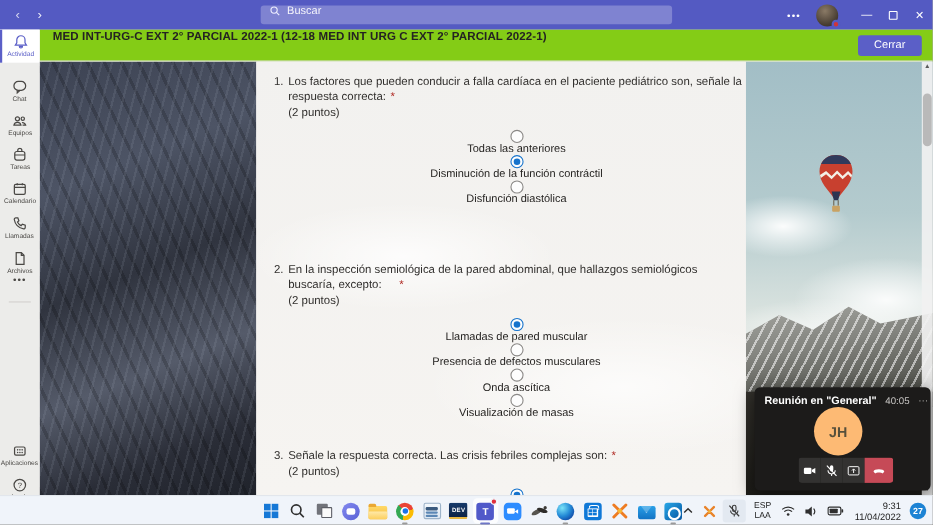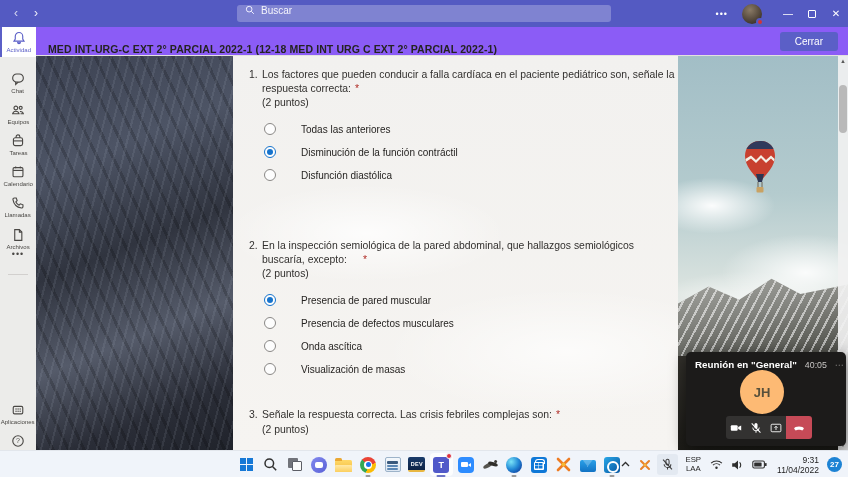--- a/index.html
+++ b/index.html
@@ -16,21 +16,21 @@
   .navchev.fwd{left:34px;color:rgba(255,255,255,.9);}
   .searchbox{position:absolute;left:237px;top:5px;width:374px;height:17px;background:rgba(255,255,255,.25);border-radius:3px;display:flex;align-items:flex-start;gap:6px;padding:0 8px;color:#f4f4fb;font-size:10px;}
   .tb-right{position:absolute;right:0;top:0;height:27px;display:flex;align-items:center;}
   .tb-dots{color:#fff;font-size:9px;letter-spacing:1px;margin-right:14px;}
   .tb-avatar{position:relative;width:20px;height:20px;border-radius:50%;background:radial-gradient(circle at 40% 30%,#8a7a66,#4a3f34 65%,#2c251f);margin-right:14px;}
   .tb-avatar .dot{position:absolute;right:-2px;bottom:-2px;width:8px;height:8px;border-radius:50%;background:#d13438;border:2px solid var(--titlebar);}
   .wc{width:24px;height:27px;display:flex;align-items:center;justify-content:center;color:#fff;font-size:10px;}
   .maxsq{width:8px;height:8px;border:1px solid #fff;border-radius:1px;display:block;}
 
   
-  .appheader{position:absolute;left:36px;top:27px;width:812px;height:29px;background:#8b5cf6;border-bottom:1px solid #e3e1df;display:flex;align-items:flex-end;}
+  .appheader{position:absolute;left:36px;top:27px;width:812px;height:29px;background:#84cc16;border-bottom:1px solid #e3e1df;display:flex;align-items:flex-start;}
   .page-title{margin-left:12px;font-size:10.5px;font-weight:700;color:#242322;letter-spacing:.1px;}
   .cerrar{position:absolute;right:10px;top:5px;height:19px;padding:0 15px;background:var(--accent);color:#fff;border:none;border-radius:3px;font-size:10px;font-family:"Liberation Sans",sans-serif;cursor:pointer;}
 
   
   .rail{position:absolute;left:0;top:27px;width:36px;height:423px;background:#ececea;}
   .ritem{position:absolute;left:0;width:36px;height:31px;display:flex;flex-direction:column;align-items:center;justify-content:center;gap:1px;color:#4a4845;cursor:pointer;}
   .ritem .rlabel{font-size:6.3px;transform:scale(.96);white-space:nowrap;}
   .ritem svg{width:14px;height:14px;stroke:currentColor;fill:none;stroke-width:1.2;}
   .ritem.active{background:#fff;color:var(--accent);height:30px;border-left:2px solid var(--accent);}
   .rdots{position:absolute;left:0;top:222px;width:36px;text-align:center;color:#4a4845;font-size:9px;letter-spacing:1px;cursor:pointer;}
@@ -63,21 +63,21 @@
       radial-gradient(ellipse 200px 70px at 30% 45%, rgba(255,255,255,.8) 0%, rgba(255,255,255,0) 70%),
       radial-gradient(ellipse 260px 90px at 75% 75%, rgba(255,255,255,.7) 0%, rgba(255,255,255,0) 70%),
       linear-gradient(180deg,#f2f1ef,#f6f4f1);}
   .q{position:absolute;left:16px;width:426px;}
   .qtitle{position:relative;padding-left:13px;font-size:10.4px;line-height:13.5px;color:#32302e;}
   .qnum{position:absolute;left:0;top:0;}
   .req{color:#b02b25;margin-left:4px;}
   .req.wide{margin-left:16px;}
   .qpoints{padding-left:13px;font-size:10.4px;line-height:13.5px;color:#32302e;margin-top:1px;}
   .opts{margin-top:8px;}
-  .opt{display:flex;align-items:center;gap:25px;height:23px;padding-left:15px;cursor:pointer;}
+  .opt{display:flex;align-items:center;gap:0;height:23px;padding-left:15px;cursor:pointer;flex-direction:column;}
   .radio{position:relative;width:12px;height:12px;border-radius:50%;border:1px solid #8a8886;background:#fdfdfd;flex:none;}
   .radio.on{border-color:var(--radio);}
   .radio.on::after{content:'';position:absolute;inset:2px;border-radius:50%;background:var(--radio);}
   .olabel{font-size:10px;color:#262422;}
 
   
   .vscroll{position:absolute;right:0;top:0;width:10px;height:394px;background:rgba(241,241,241,.92);}
   .varrow{position:absolute;left:0;width:10px;height:10px;color:#5a5a5a;font-size:6px;text-align:center;line-height:10px;}
   .vthumb{position:absolute;left:1px;top:29px;width:8px;height:48px;background:#b9b9b9;border-radius:4px;}
 
@@ -288,21 +288,21 @@
             </label>
         </div>
       </div>
 
       <div class="q" style="top:183px">
         <div class="qtitle"><span class="qnum">2.</span><span>En la inspección semiológica de la pared abdominal, que hallazgos semiológicos buscaría, excepto:</span><span class="req wide">*</span></div>
         <div class="qpoints">(2 puntos)</div>
         <div class="opts">
           <label class="opt">
               <span class="radio on"></span>
-              <span class="olabel">Presencia de pared muscular</span>
+              <span class="olabel">Llamadas de pared muscular</span>
             </label>
           <label class="opt">
               <span class="radio"></span>
               <span class="olabel">Presencia de defectos musculares</span>
             </label>
           <label class="opt">
               <span class="radio"></span>
               <span class="olabel">Onda ascítica</span>
             </label>
           <label class="opt">

